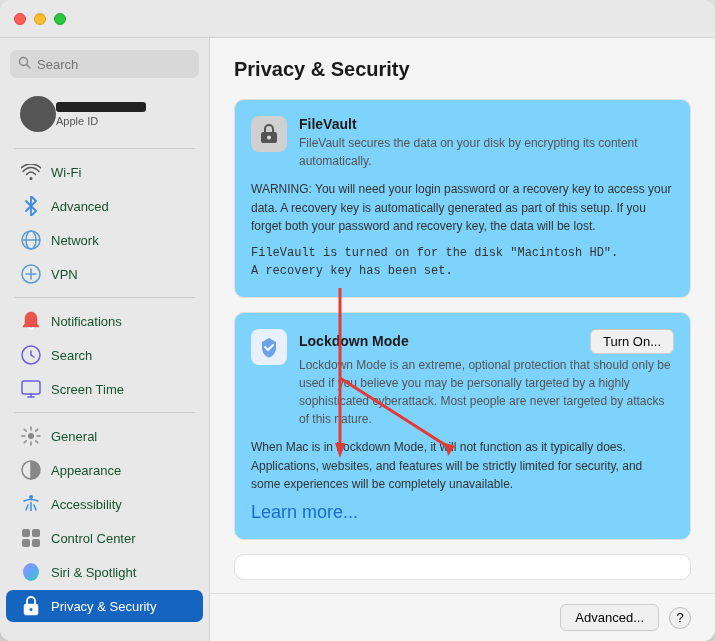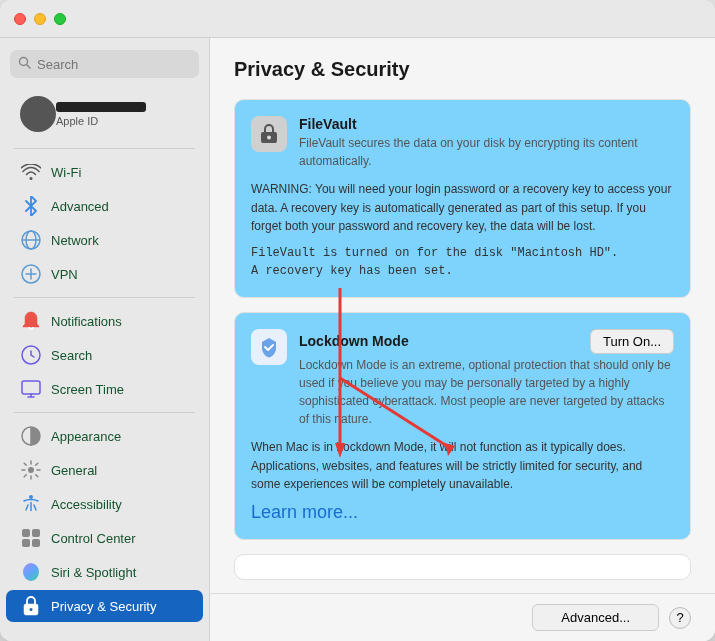--- a/index.html
+++ b/index.html
@@ -221,21 +221,21 @@
       align-items: center;
       padding: 10px 24px;
       border-top: 1px solid #ddd;
       background: #f5f5f5;
       gap: 10px;
     }
     .btn-advanced {
       background: #f0f0f0;
       border: 1px solid #ccc;
       border-radius: 6px;
-      padding: 5px 28px;
+      padding: 5px 14px;
       font-size: 13px;
       cursor: pointer;
     }
     .btn-help {
       width: 22px; height: 22px;
       border-radius: 50%;
       border: 1px solid #bbb;
       background: #f0f0f0;
       font-size: 13px;
       cursor: pointer;
@@ -354,36 +354,36 @@
           </svg>
         </div>
         <span class="item-label">Screen Time</span>
       </div>
 
       <div class="sidebar-divider"></div>
 
       <div class="sidebar-item">
         <div class="sidebar-icon">
           <svg width="20" height="20" viewBox="0 0 20 20" fill="none">
+            <circle cx="10" cy="10" r="3" fill="#888"></circle>
+            <path d="M10 1v3M10 16v3M1 10h3M16 10h3M3.2 3.2l2.1 2.1M14.7 14.7l2.1 2.1M3.2 16.8l2.1-2.1M14.7 5.3l2.1-2.1" stroke="#888" stroke-width="1.5" stroke-linecap="round"></path>
+          </svg>
+        </div>
+        <span class="item-label">General</span>
+      </div>
+
+      <div class="sidebar-item">
+        <div class="sidebar-icon">
+          <svg width="20" height="20" viewBox="0 0 20 20" fill="none">
             <circle cx="10" cy="10" r="9" fill="none" stroke="#888" stroke-width="1.5"></circle>
             <path d="M10 1v19" stroke="#888" stroke-width="1.5"></path>
             <path fill="#888" d="M10 1a9 9 0 010 18z"></path>
           </svg>
         </div>
         <span class="item-label">Appearance</span>
-      </div>
-
-      <div class="sidebar-item">
-        <div class="sidebar-icon">
-          <svg width="20" height="20" viewBox="0 0 20 20" fill="none">
-            <circle cx="10" cy="10" r="3" fill="#888"></circle>
-            <path d="M10 1v3M10 16v3M1 10h3M16 10h3M3.2 3.2l2.1 2.1M14.7 14.7l2.1 2.1M3.2 16.8l2.1-2.1M14.7 5.3l2.1-2.1" stroke="#888" stroke-width="1.5" stroke-linecap="round"></path>
-          </svg>
-        </div>
-        <span class="item-label">General</span>
       </div>
 
       <div class="sidebar-item">
         <div class="sidebar-icon">
           <svg width="20" height="20" viewBox="0 0 20 20" fill="none">
             <circle cx="10" cy="3" r="2" fill="#3c8ce4"></circle>
             <path d="M3 7c2-1 4-1.5 7-1.5S15 6 17 7M10 8.5v8M7 11l-2 5M13 11l2 5" stroke="#3c8ce4" stroke-width="1.5" stroke-linecap="round"></path>
           </svg>
         </div>
         <span class="item-label">Accessibility</span>

